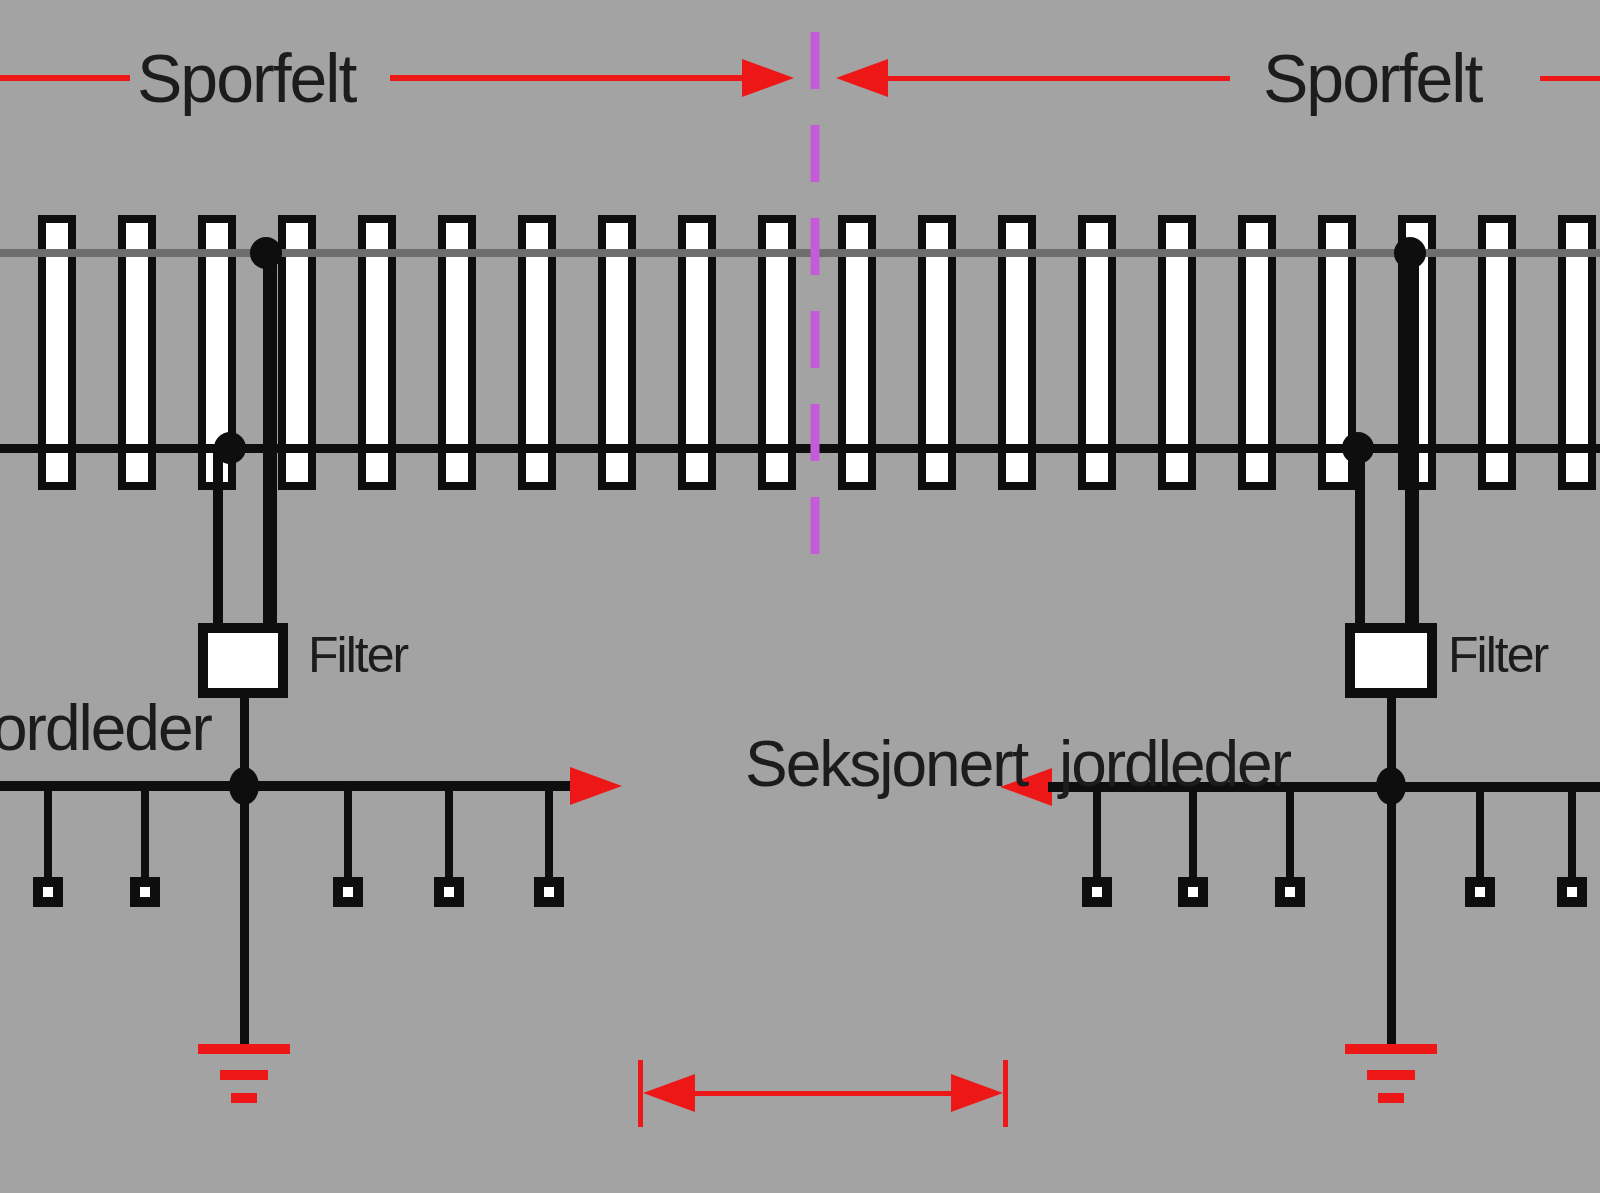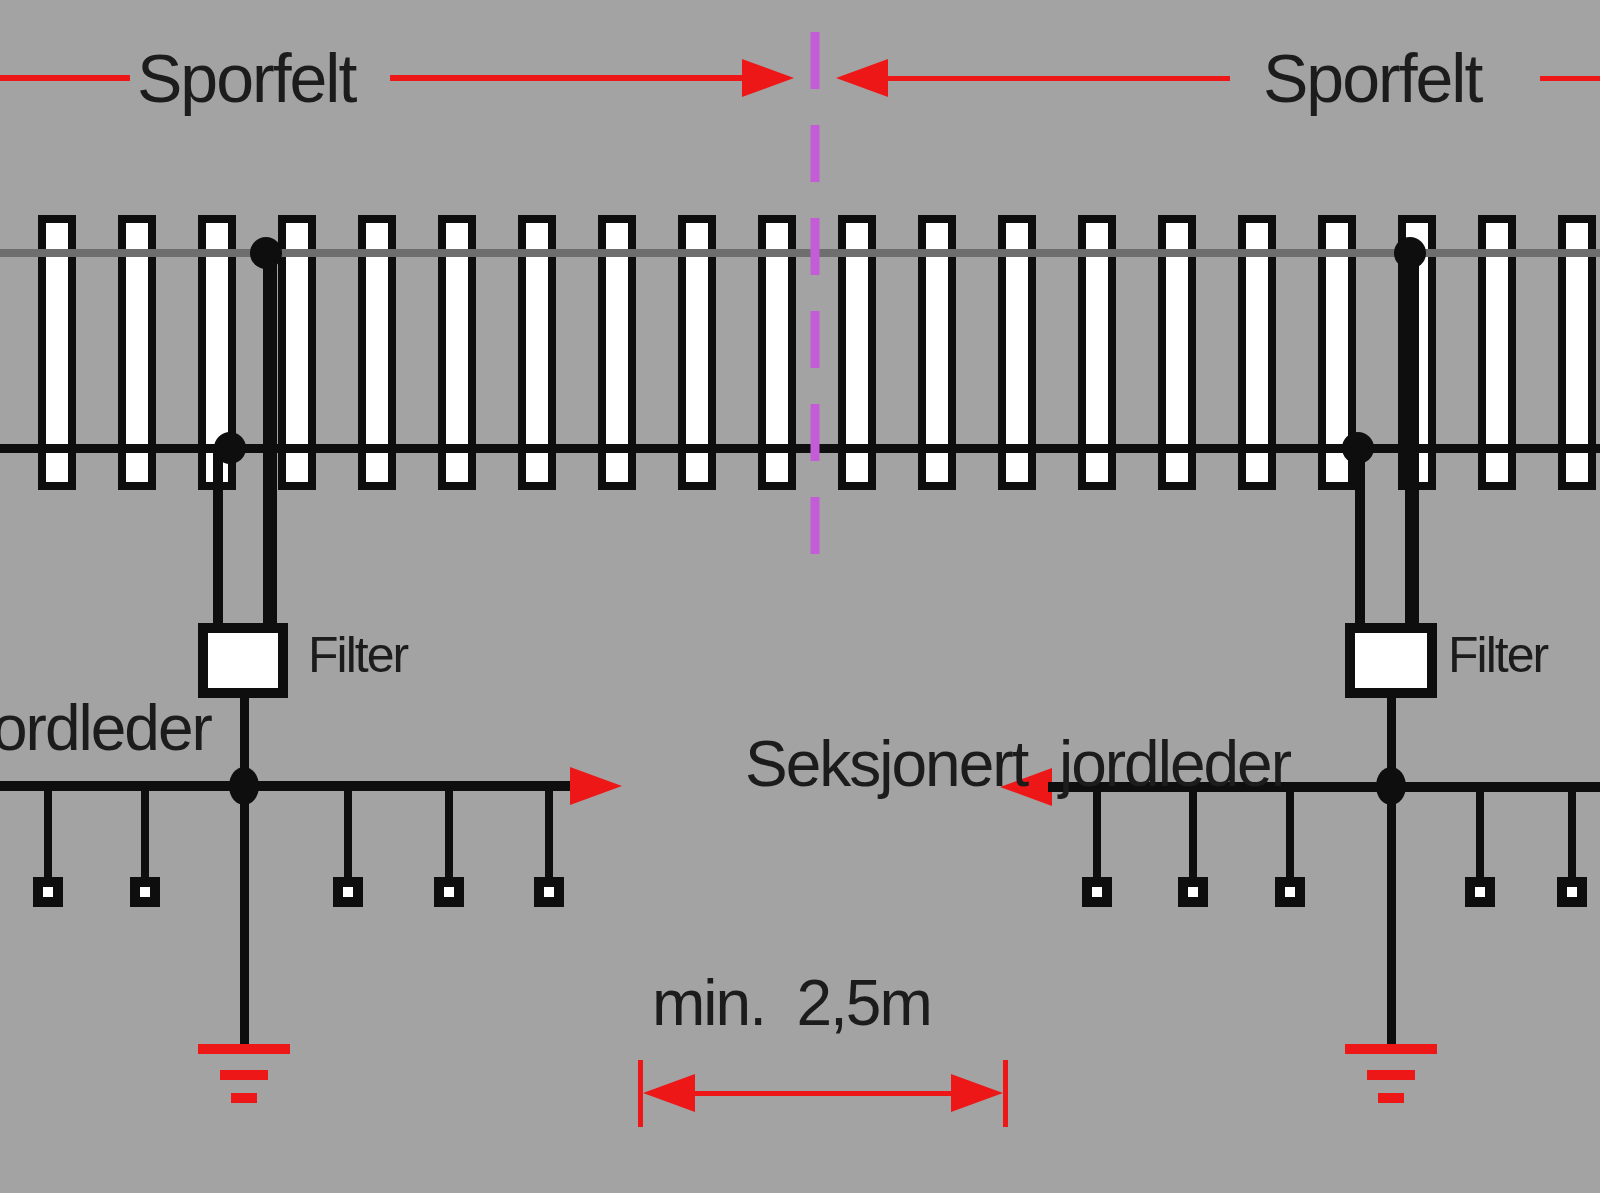--- a/index.html
+++ b/index.html
@@ -129,14 +129,13 @@
   <div class="lbl lbl-sporfelt" style="left:1263px;top:44px;">Sporfelt</div>
 
   <div class="lbl lbl-filter" style="left:308px;top:630px;">Filter</div>
 
   <div class="lbl lbl-filter" style="left:1448px;top:630px;">Filter</div>
 
   <div class="lbl lbl-ground" style="left:-8px;top:696px;">ordleder</div>
 
   <div class="lbl lbl-ground" style="left:745px;top:691px;margin-top:41px;">Seksjonert  jordleder</div>
 
-  <div class="lbl lbl-dim" style="left:652px;top:971px;">min.  2,5m</div>
 </div>
 
 </body></html>

